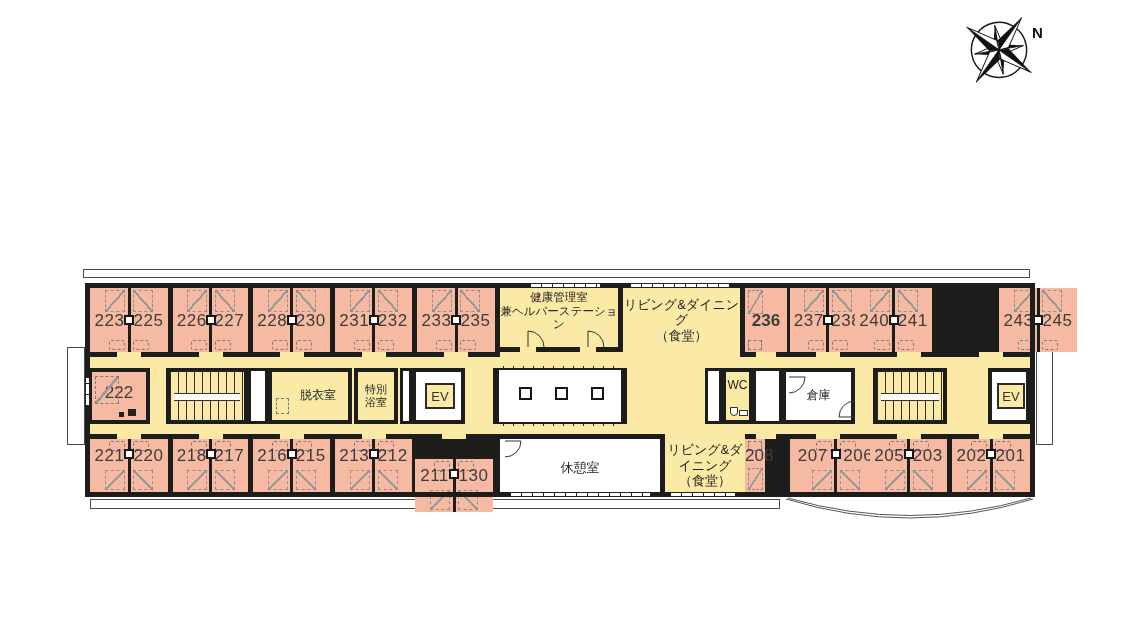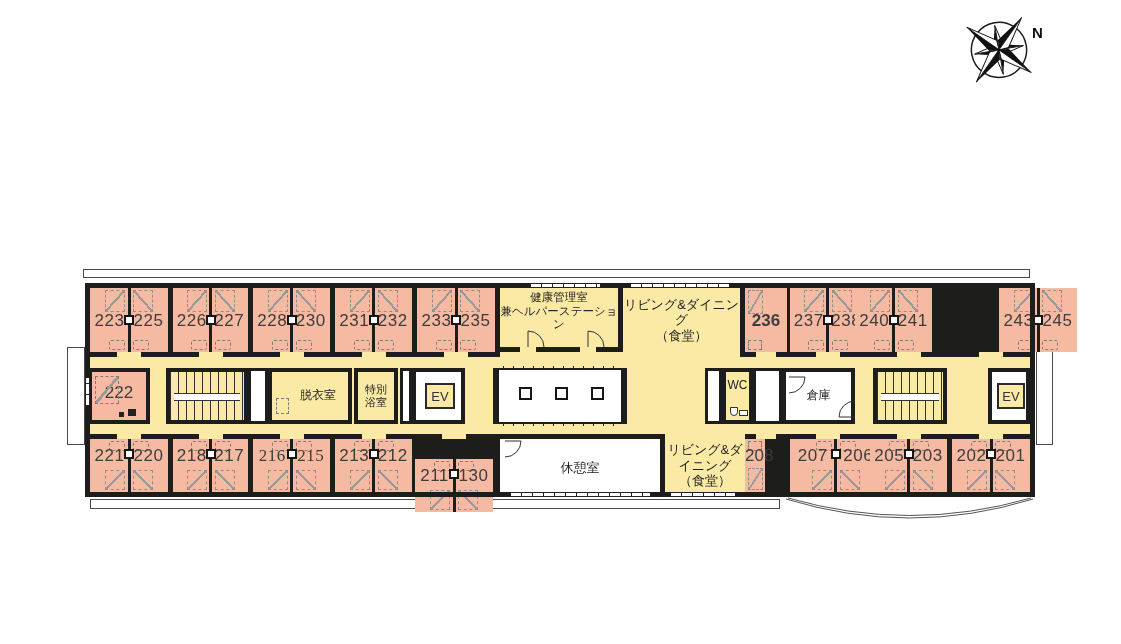--- a/index.html
+++ b/index.html
@@ -357,21 +357,21 @@
           <div class="desk deskL" style=""></div>
           <div class="desk deskR" style=""></div>
           <div class="pnum numL" style="">218</div>
           <div class="pnum numR" style="">217</div>
           <div class="divider" style=""></div>
           <div class="fix" style=""></div>
         </div>
         <div class="win" style="left:97px;top:209px;width:21.000000000000004px;"></div>
         <div class="win" style="left:133px;top:209px;width:21.000000000000004px;"></div>
         <div class="doorgap" style="left:113.5px;top:151px;width:24px;"></div>
-        <div class="pair pairB" style="left:168px;width:77px;font-family:Liberation Serif, serif;">
+        <div class="pair pairB" style="left:168px;width:77px;">
           <div class="bed bedL" style=""></div>
           <div class="bed bedR" style=""></div>
           <div class="desk deskL" style=""></div>
           <div class="desk deskR" style=""></div>
           <div class="pnum numL" style="">216</div>
           <div class="pnum numR" style="">215</div>
           <div class="divider" style=""></div>
           <div class="fix" style=""></div>
         </div>
         <div class="win" style="left:177.24px;top:209px;width:21.560000000000002px;"></div>

